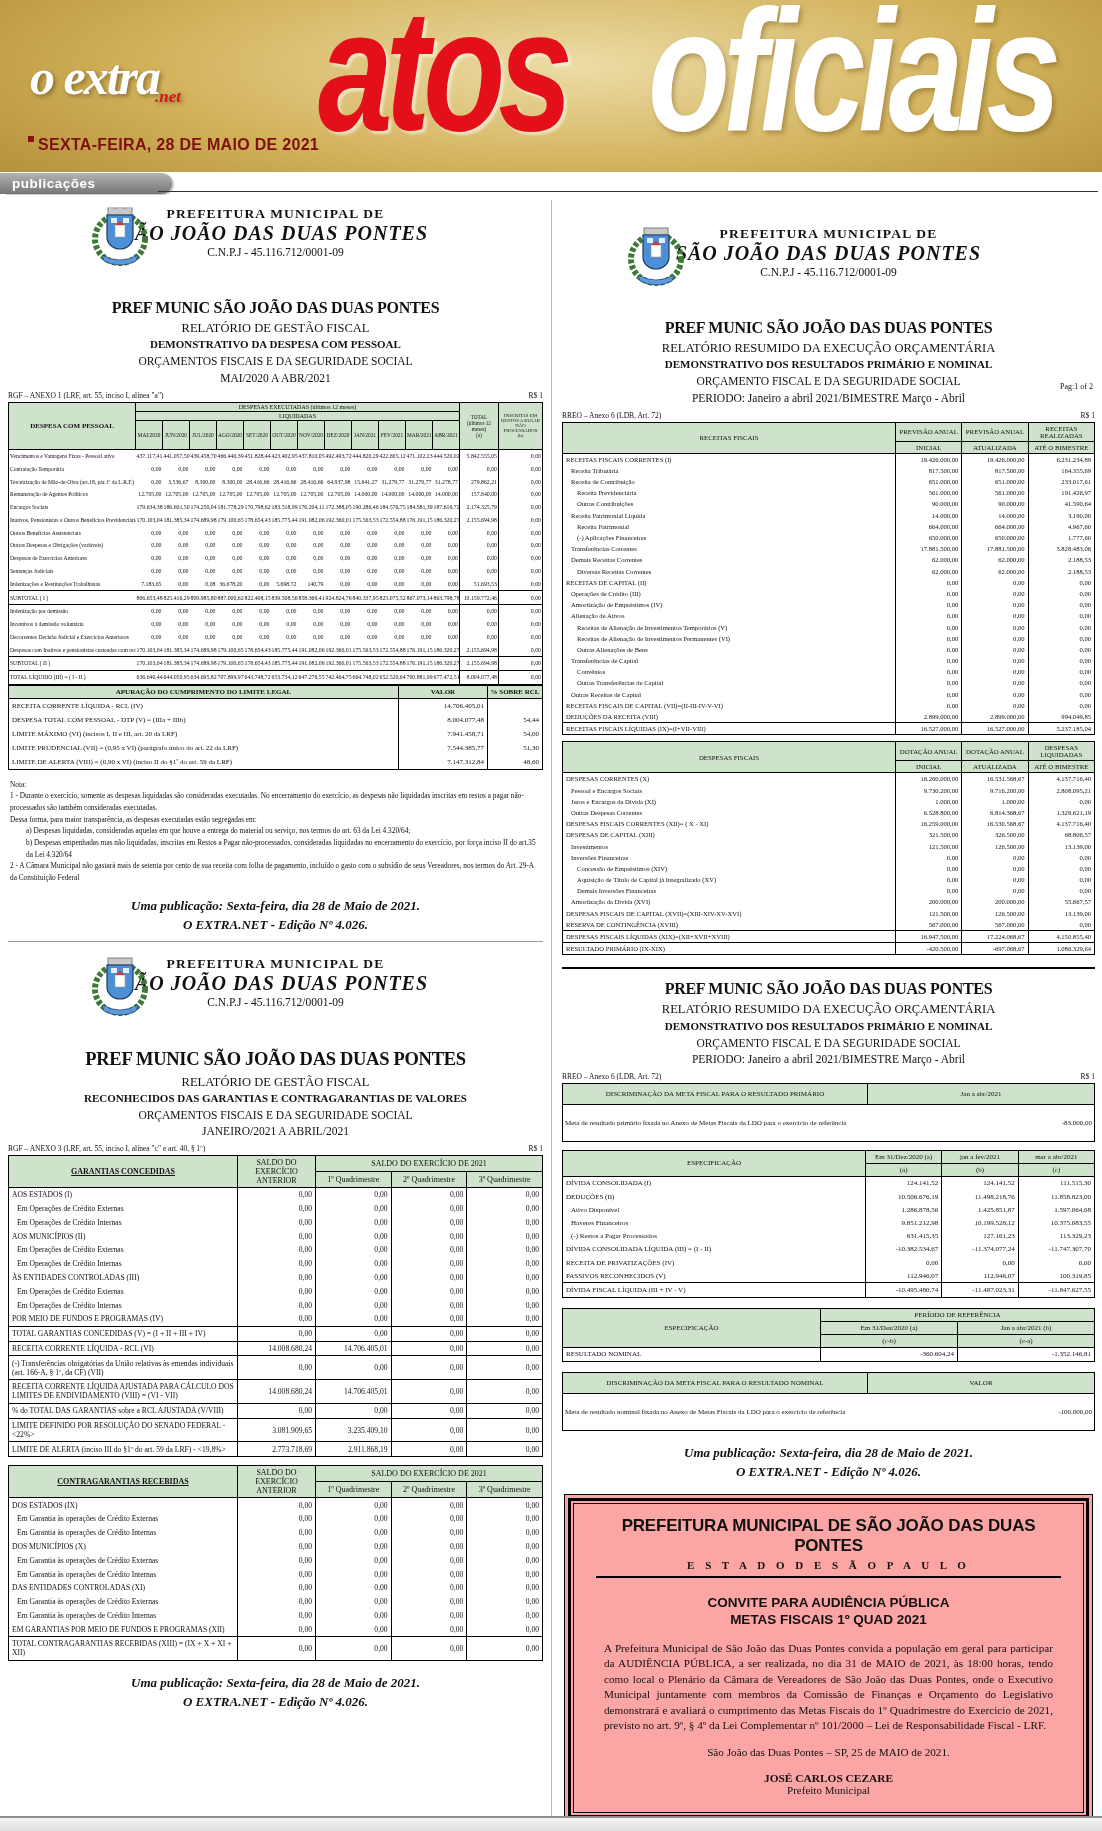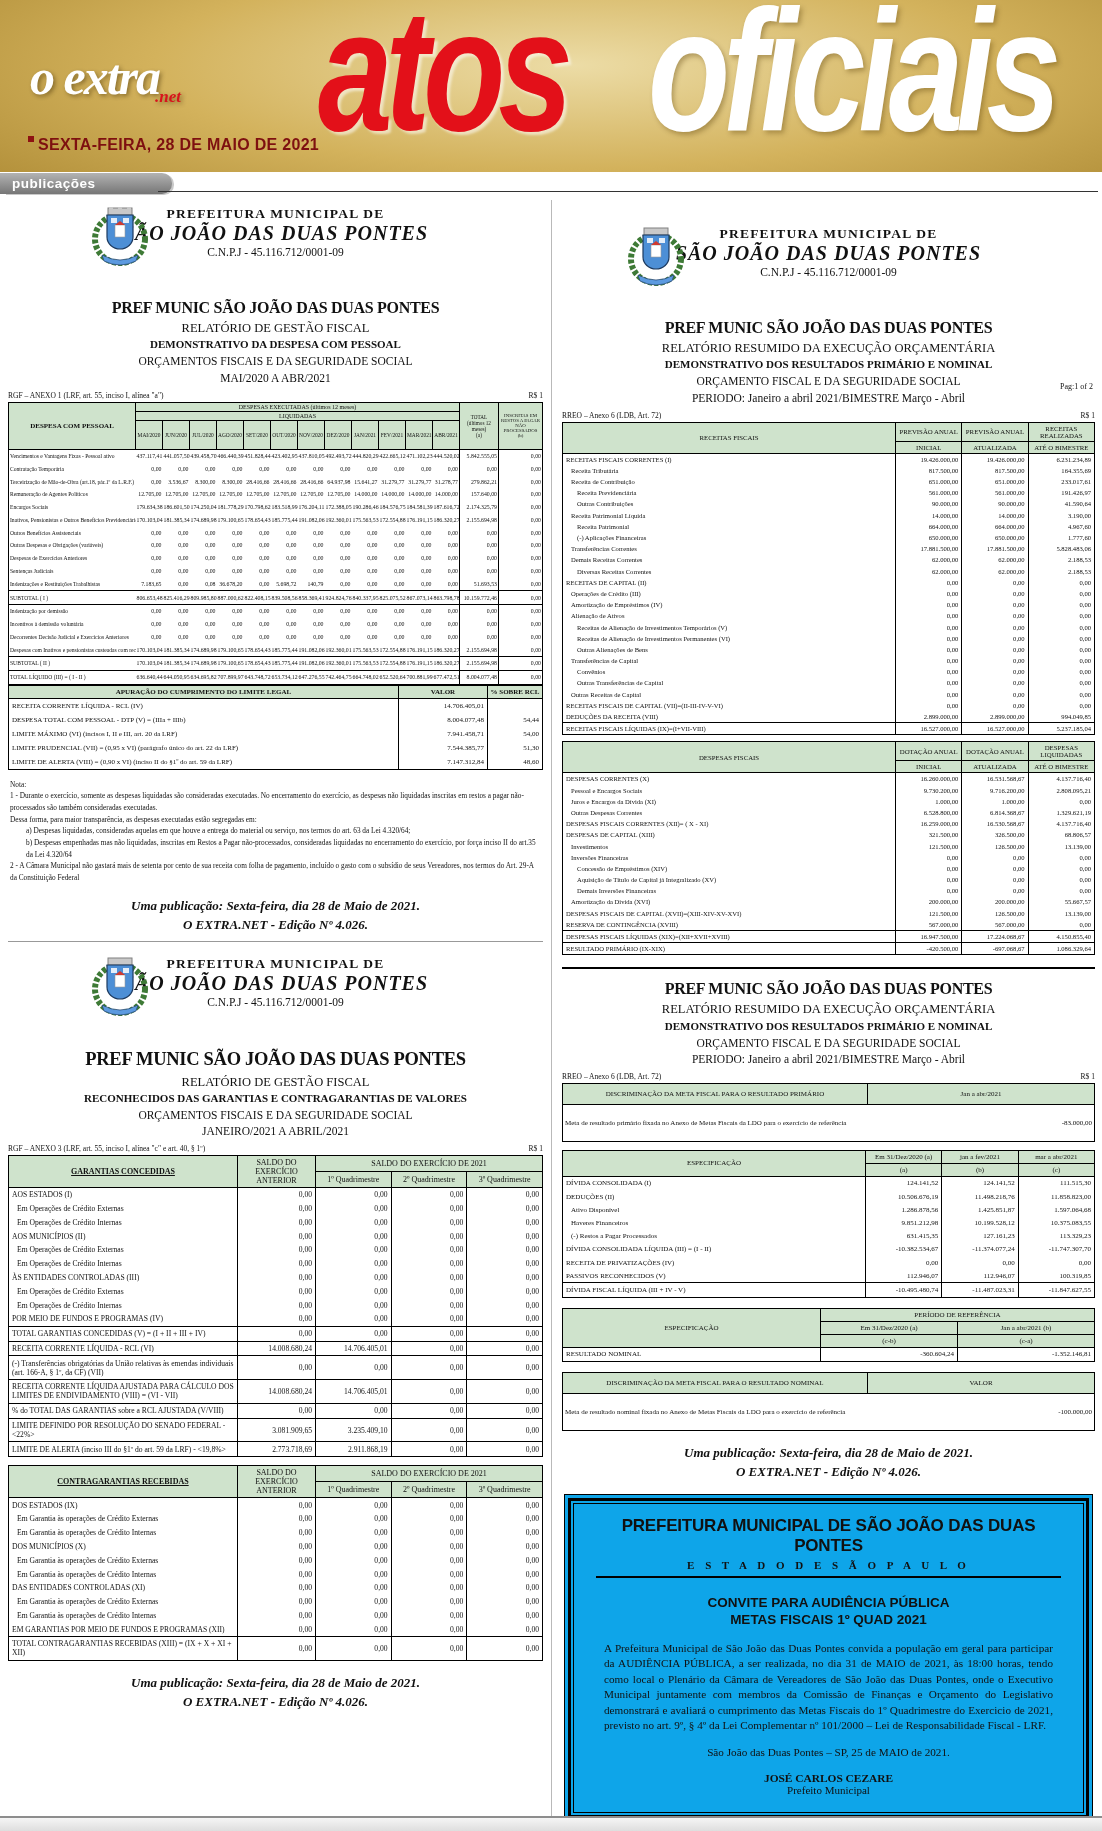--- a/index.html
+++ b/index.html
@@ -117,21 +117,21 @@
 
   .notes{font-size:7.3px;line-height:1.6;margin:9px 2px 0 2px;}
   .note-line{white-space:normal;}
   .note-line.ni{padding-left:16px;}
 
   .pubfoot{margin:12px 0 6px 0;text-align:center;font-weight:bold;font-style:italic;font-size:13px;line-height:1.5;}
   .doc-divider{border:none;border-top:1.5px solid #999;margin:6px 0 10px 0;}
   .thick-divider{border:none;border-top:2px solid #000;margin:12px 0 8px 0;}
 
   
-  .convite{border:1.5px solid #000;padding:3px;margin:12px 2px 0 2px;background:#0ea5e9;}
+  .convite{border:1.5px solid #000;padding:3px;margin:12px 2px 0 2px;background:#fca5a5;}
   .convite-mid{border:3px solid #000;padding:2px;}
   .convite-core{border:1px solid #000;padding:12px 14px 16px 14px;text-align:center;}
   .cv-title{font-family:"Liberation Sans",sans-serif;font-weight:bold;font-size:17px;letter-spacing:-.2px;}
   .cv-state{font-weight:bold;font-size:11px;letter-spacing:4px;margin:3px 8px 0 8px;
     border-bottom:2.5px solid #000;padding-bottom:5px;}
   .cv-h{font-family:"Liberation Sans",sans-serif;font-weight:bold;font-size:13.5px;line-height:1.3;margin-top:16px;}
   .cv-body{font-size:11.2px;text-align:justify;padding:0 16px;line-height:1.38;margin-top:12px;}
   .cv-date{margin-top:12px;font-size:11.2px;}
   .cv-sign{margin-top:14px;font-size:11.4px;font-weight:bold;}
   .cv-role{font-size:11px;}

